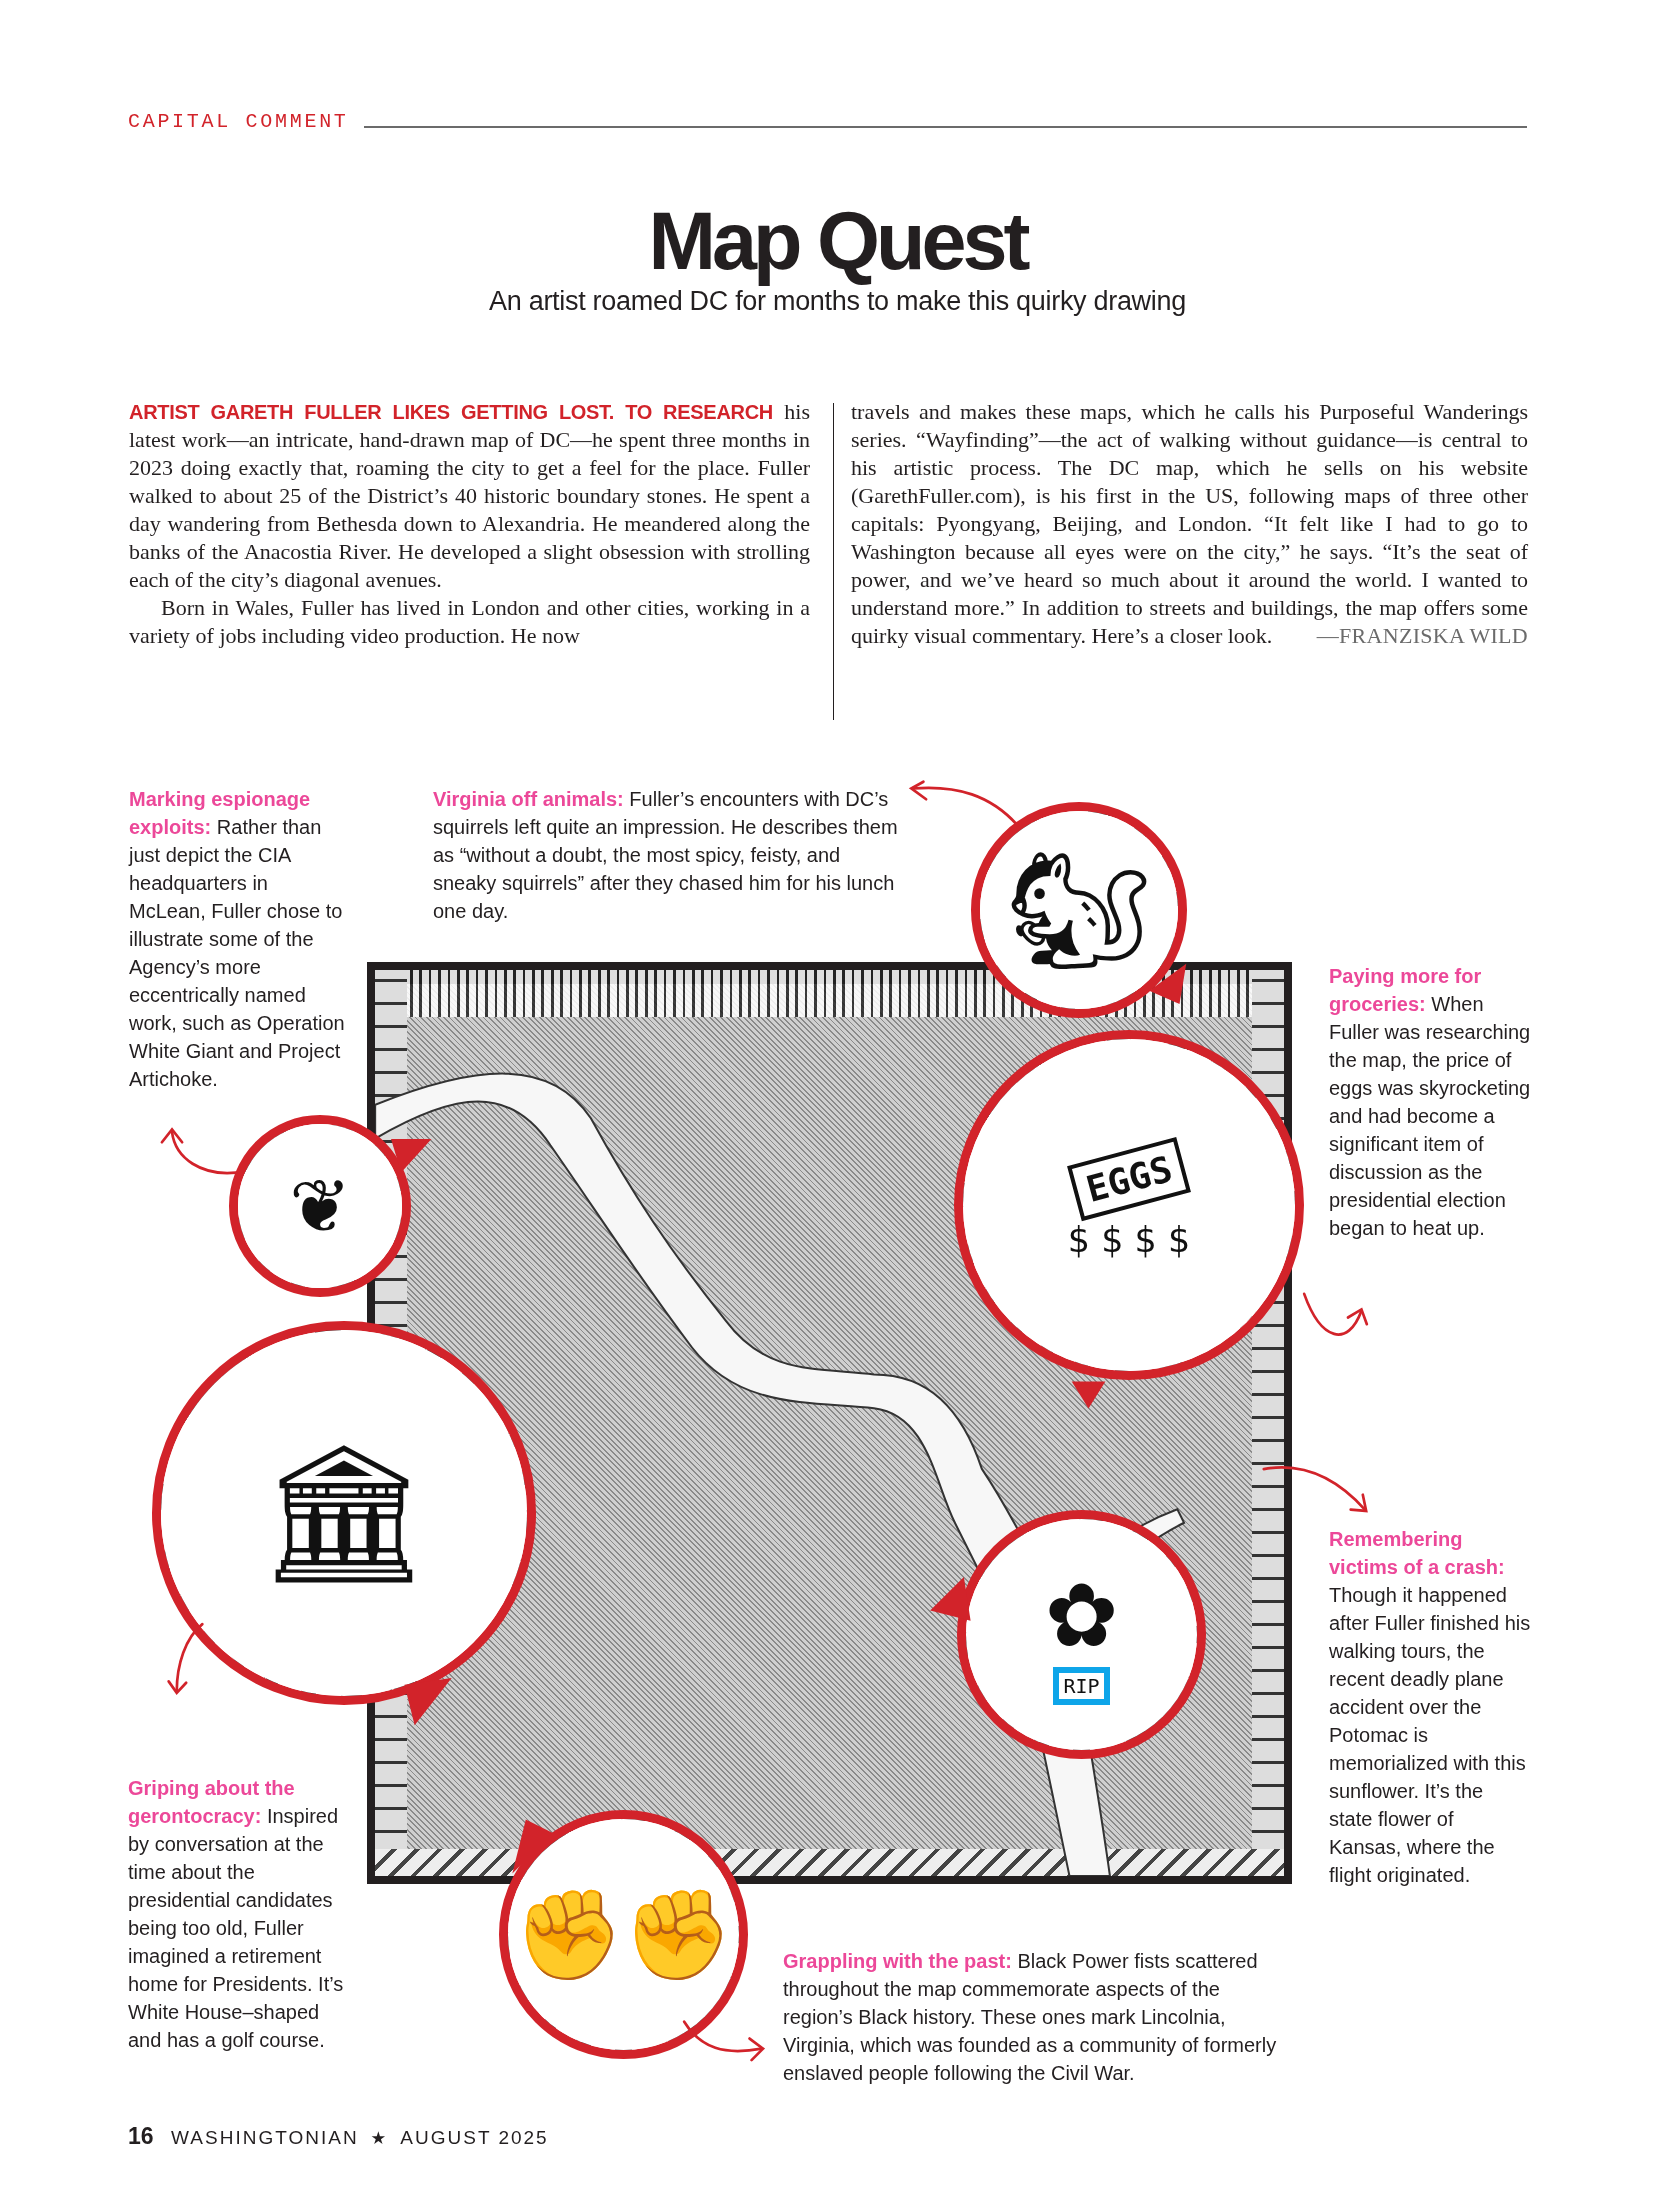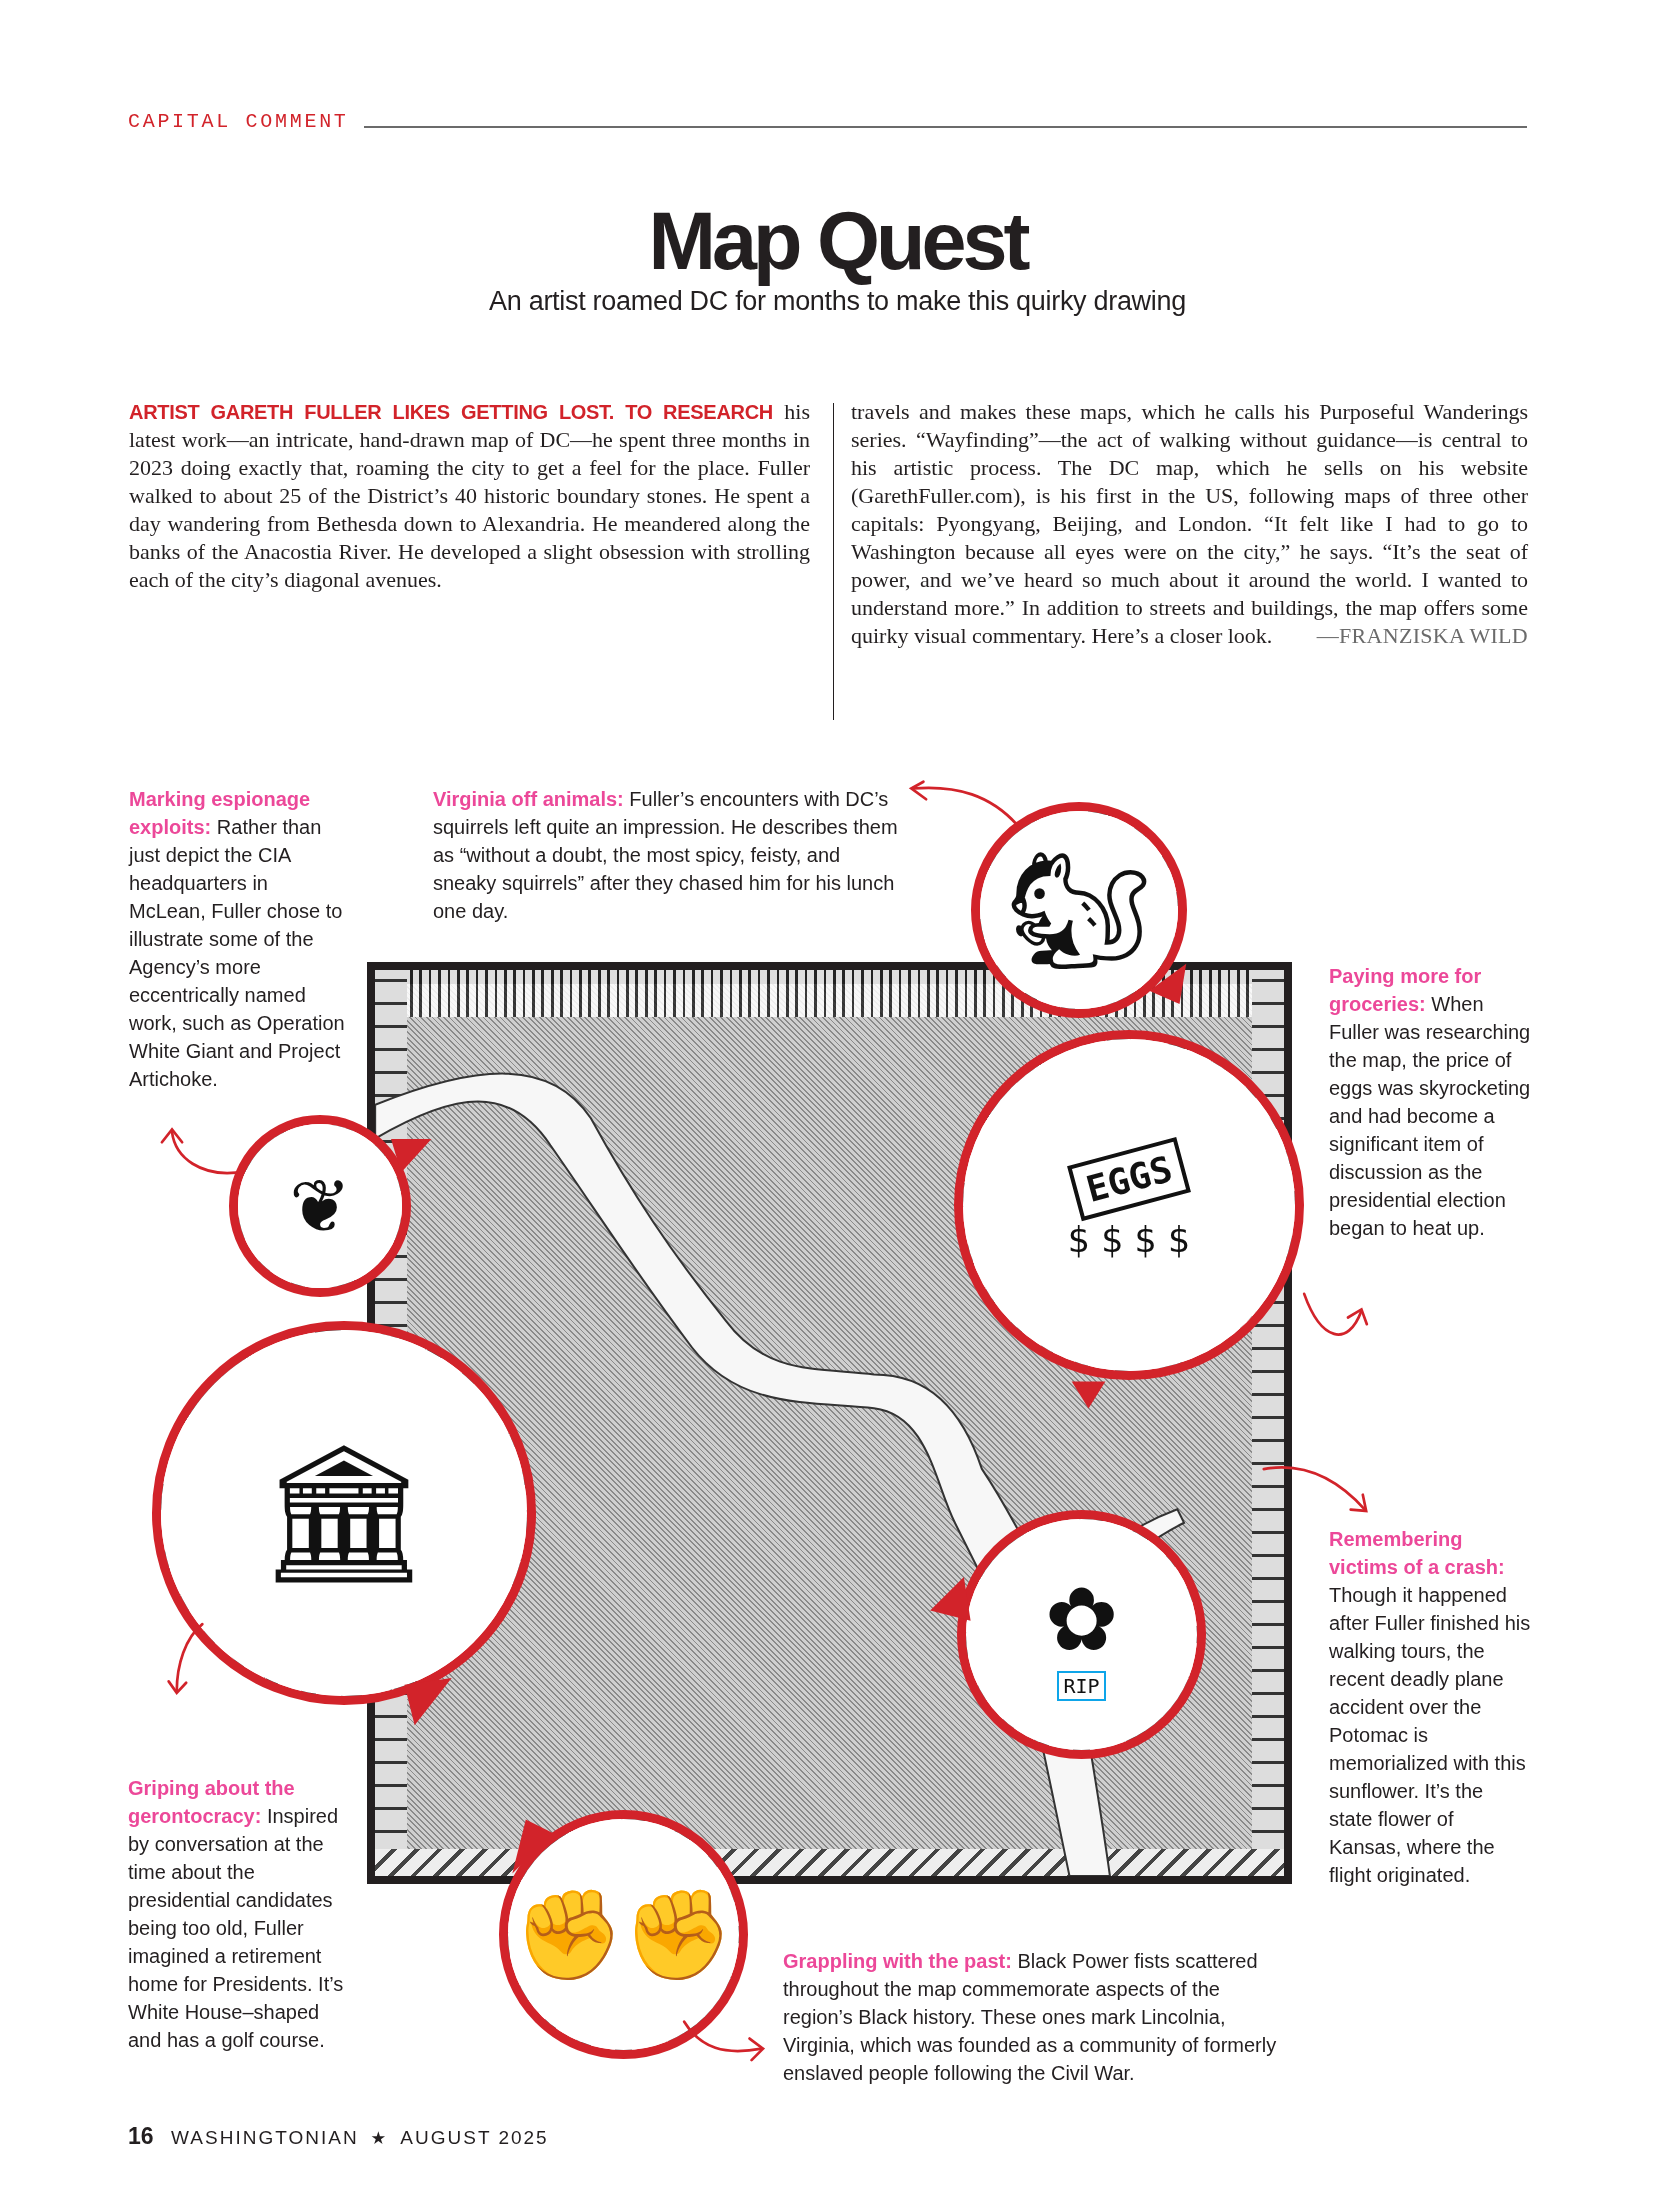--- a/index.html
+++ b/index.html
@@ -42,20 +42,21 @@
 <div class="kicker-row">
   <span class="kicker">CAPITAL COMMENT</span>
   <span class="kicker-rule"></span>
 </div>
 
 <h1 class="title" style="margin:0;">Map Quest</h1>
 <div class="subtitle">An artist roamed DC for months to make this quirky drawing</div>
 
 <div class="col col1">
   <p><span class="lead">ARTIST GARETH FULLER LIKES GETTING LOST. TO RESEARCH</span> <span>his latest work—an intricate, hand-drawn map of DC—he spent three months in 2023 doing exactly that, roaming the city to get a feel for the place. Fuller walked to about 25 of the District’s 40 historic boundary stones. He spent a day wandering from Bethesda down to Alexandria. He meandered along the banks of the Anacostia River. He developed a slight obsession with strolling each of the city’s diagonal avenues.</span></p>
+  <p class="indent">Born in Wales, Fuller has lived in London and other cities, working in a variety of jobs including video production. He now</p>
 </div>
 <div class="col-rule"></div>
 <div class="col col2">
   <p><span>travels and makes these maps, which he calls his Purposeful Wanderings series. “Wayfinding”—the act of walking without guidance—is central to his artistic process. The DC map, which he sells on his website (GarethFuller.com), is his first in the US, following maps of three other capitals: Pyongyang, Beijing, and London. “It felt like I had to go to Washington because all eyes were on the city,” he says. “It’s the seat of power, and we’ve heard so much about it around the world. I wanted to understand more.” In addition to streets and buildings, the map offers some quirky visual commentary. Here’s a closer look.</span><span class="byline">—FRANZISKA WILD</span></p>
 </div>
 
 <div class="map">
   <div class="map-inner"></div>
   <div class="map-frame-top"></div>
   <div class="map-frame-l"></div>
@@ -78,21 +79,21 @@
 </div>
 <div class="circle" style="left:229px;top:1115px;width:182px;height:182px;">
   <div class="ic" style="width:168px;height:168px;font-size:74px;">❦</div>
 </div>
 <div class="circle" style="left:152px;top:1321px;width:384px;height:384px;">
   <div class="ic" style="width:371px;height:371px;font-size:135px;">🏛</div>
 </div>
 <div class="circle" style="left:957px;top:1510px;width:249px;height:249px;">
   <div class="ic" style="width:236px;height:236px;flex-direction:column;">
     <span style="font-size:88px;">✿</span>
-    <span style="font-size:20px;font-family:'DejaVu Sans Mono',monospace;border:2px solid #0ea5e9;padding:1.3px 4px;">RIP</span>
+    <span style="font-size:20px;font-family:'DejaVu Sans Mono',monospace;border:6px solid #0ea5e9;padding:1.3px 4px;">RIP</span>
   </div>
 </div>
 <div class="circle" style="left:499px;top:1810px;width:249px;height:249px;">
   <div class="ic" style="width:236px;height:236px;font-size:88px;">✊✊</div>
 </div>
 
 <svg style="position:absolute;left:0;top:0;pointer-events:none" width="1675" height="2205" viewBox="0 0 2485 3272">
   <g fill="#d2232a">
     <polygon points="1760,1430 1705,1470 1750,1490"></polygon>
     <polygon points="1590,2050 1640,2050 1615,2090"></polygon>

